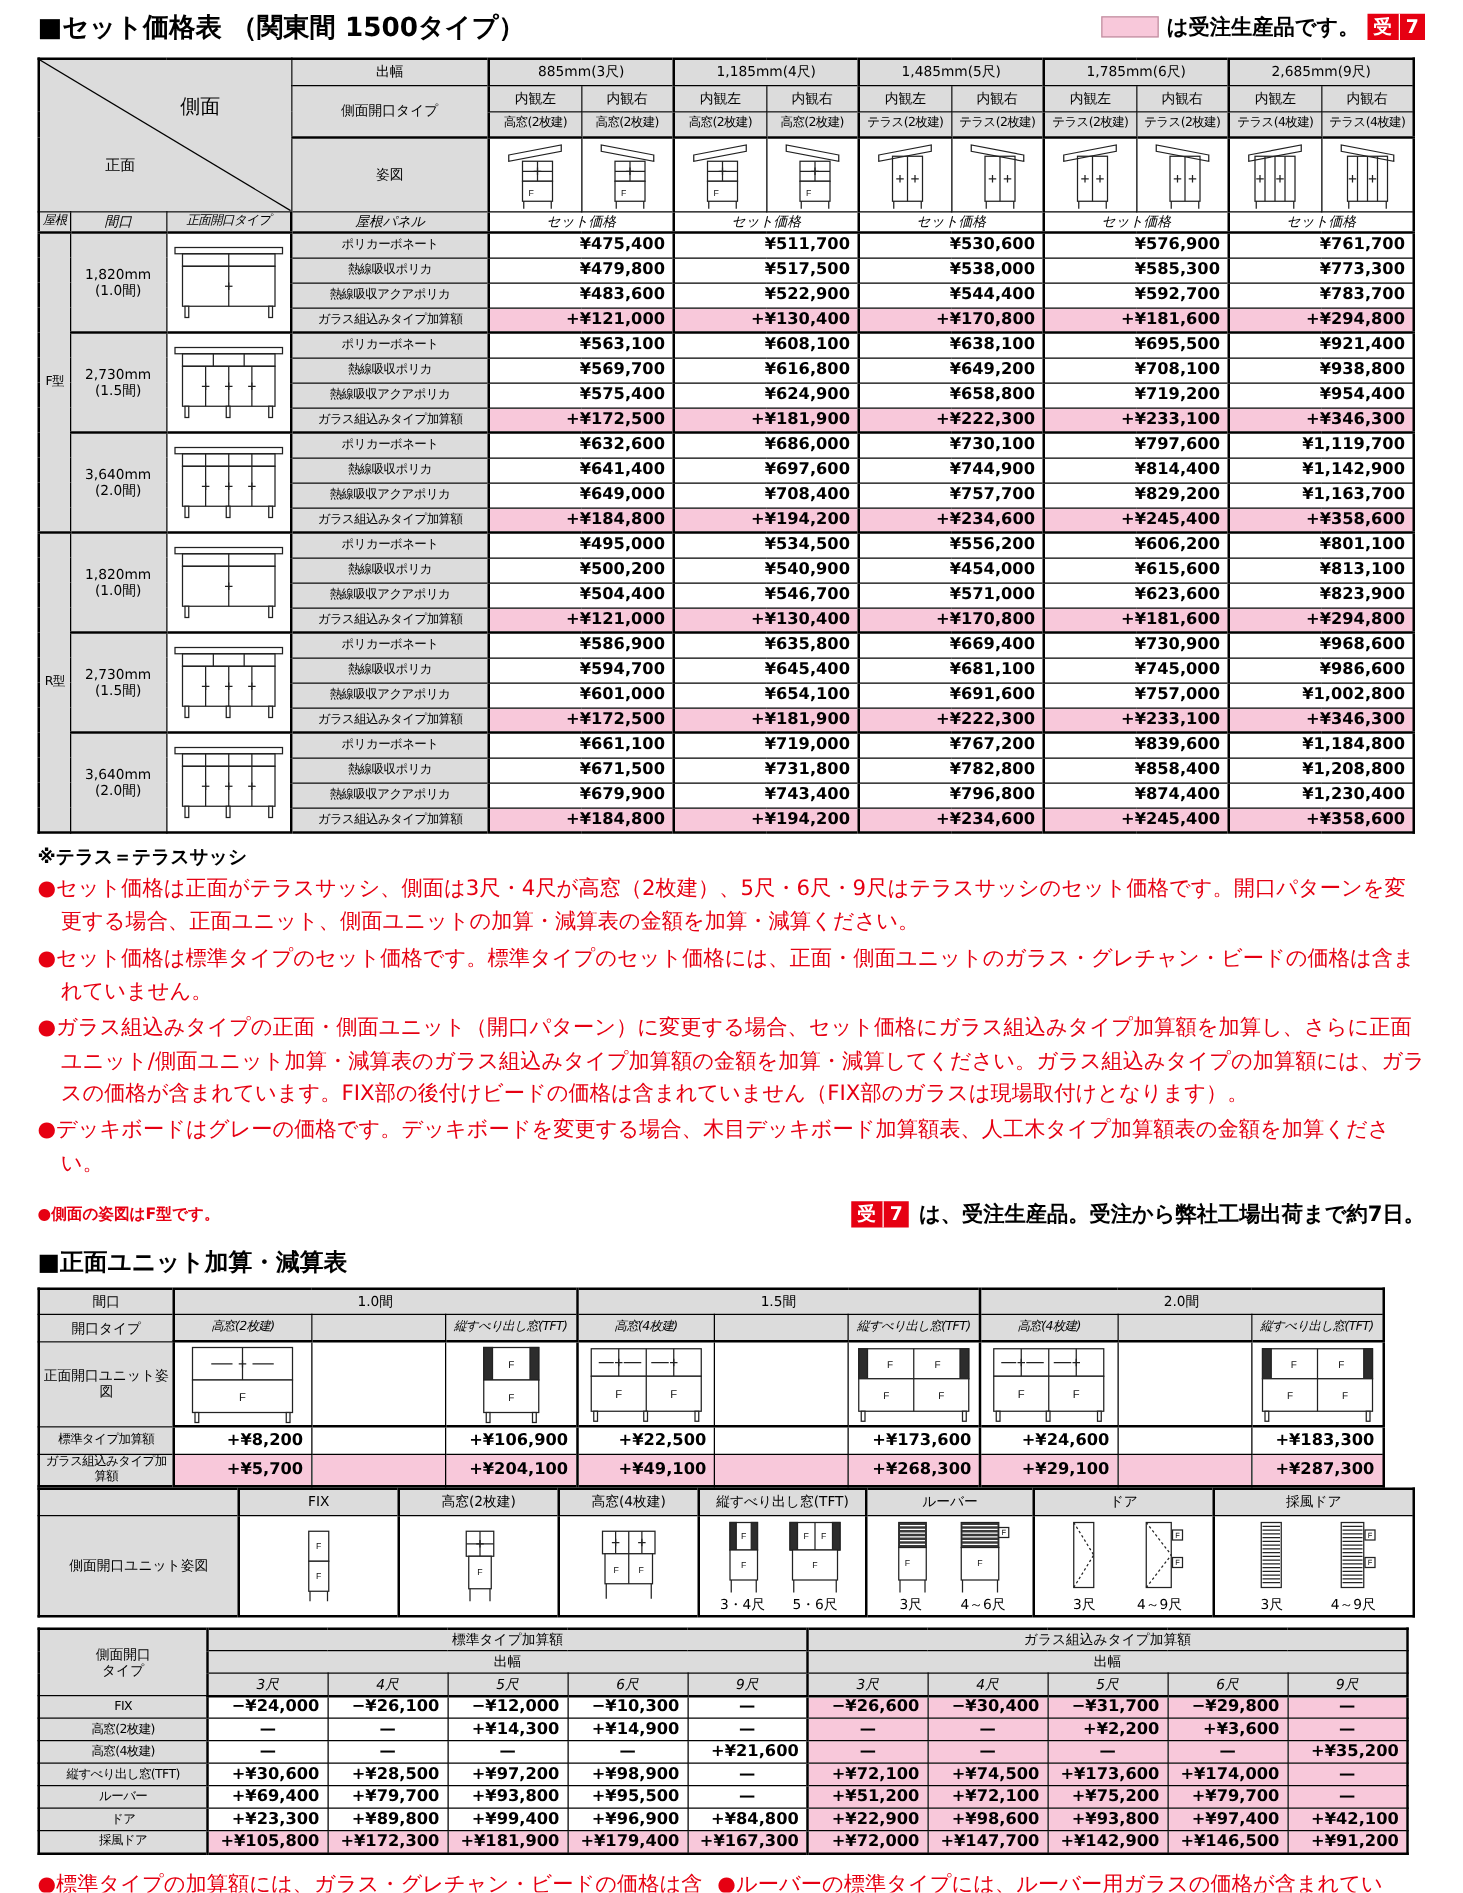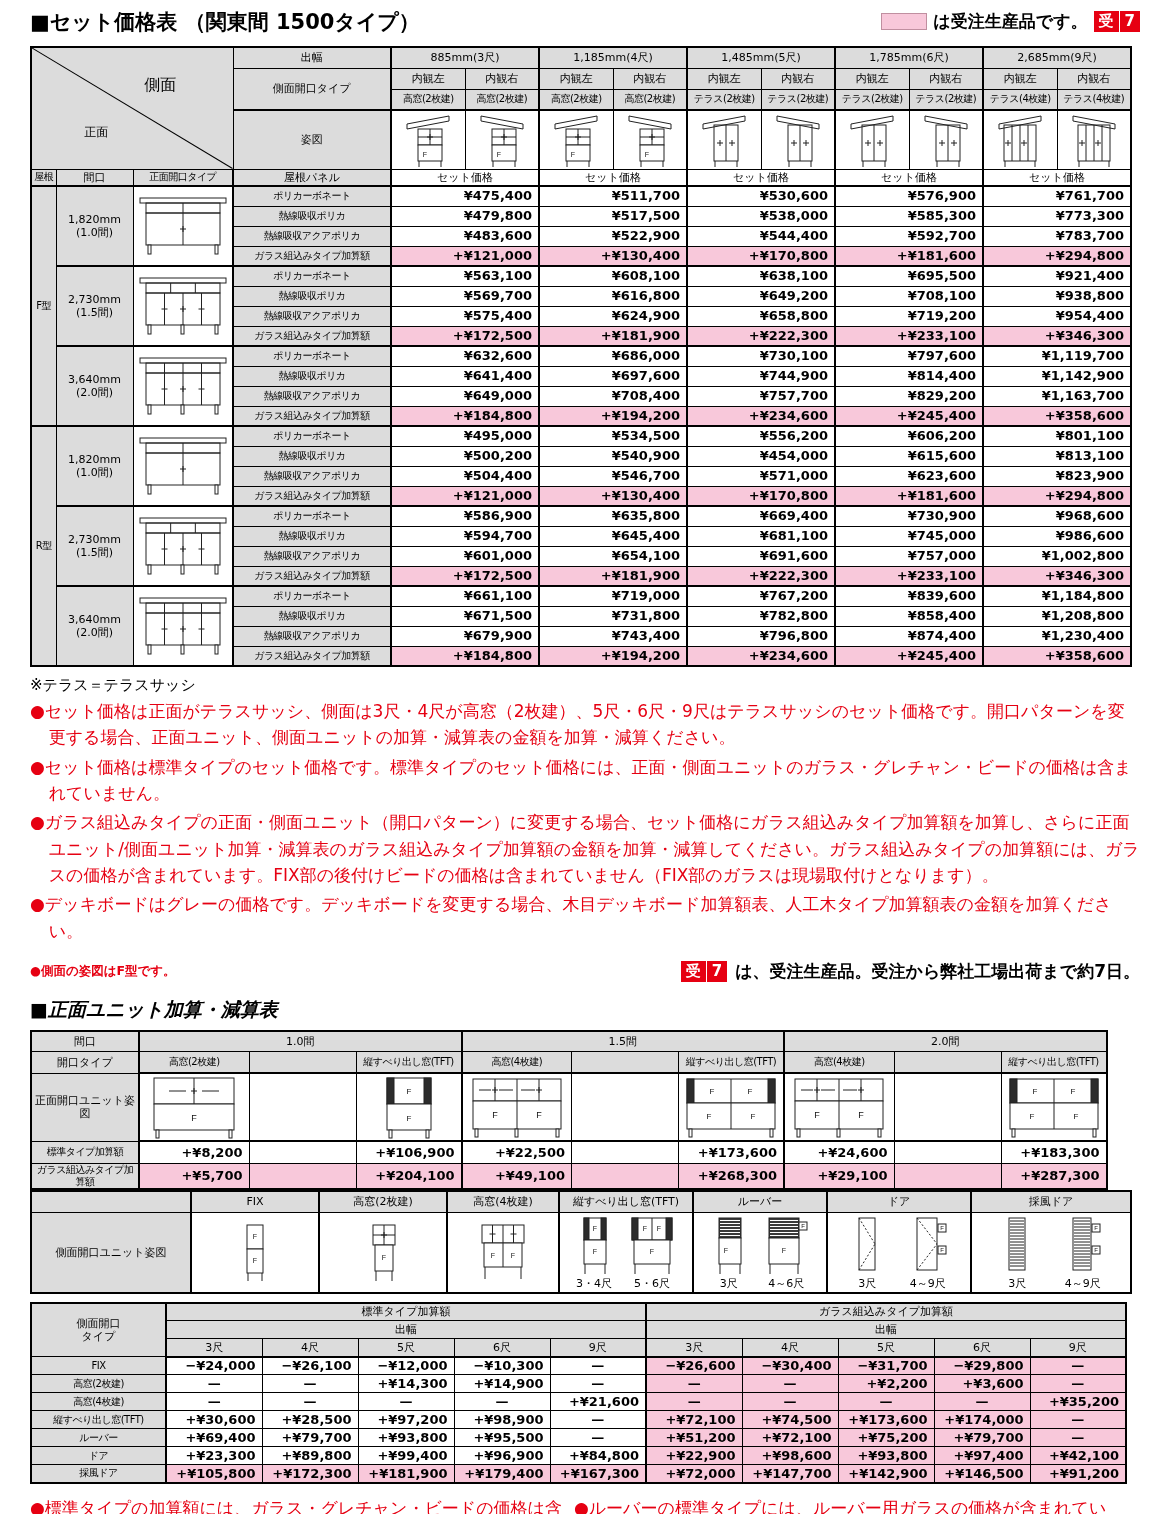--- a/index.html
+++ b/index.html
@@ -17,32 +17,32 @@
 .t{border:2px solid #000;}
 td{border:1px solid #000;padding:0 2px;font-size:11px;text-align:center;vertical-align:middle;overflow:hidden;line-height:1.2;}
 .gh{background:var(--gray);}
 .wh{background:#fff;}
 .dg{background:#fff;}
 .pv{font-weight:bold;font-size:13px;text-align:right;padding-right:6px;background:#fff;}
 .pink{background:var(--pink)!important;}
 .dash{text-align:center;padding-right:2px;}
 .b2l{border-left-width:2px;}
 .b2t{border-top-width:2px;}
-.b2b{border-bottom-width:2px;}
+.b2b{border-bottom-width:2px;font-style:italic;}
 .sm{font-size:10px;letter-spacing:-0.5px;padding:0;}
 .corner{background:var(--gray);position:relative;padding:0;}
 .diagline{position:absolute;left:0;top:0;width:100%;height:100%;}
 .cside{position:absolute;top:22%;left:56%;font-size:16px;}
 .cfront{position:absolute;top:64%;left:26%;font-size:12px;}
-.ast{font-size:15px;font-weight:normal;margin:9px 0 2px 0;}
+.ast{font-size:15px;font-weight:bold;margin:9px 0 2px 0;}
 .note{color:var(--red);font-size:17px;font-weight:normal;margin:3px 0;padding-left:1.1em;text-indent:-1.1em;line-height:1.55;}
 .midrow{display:flex;justify-content:space-between;align-items:center;margin:16px 0 0 0;}
 .sidenote{color:var(--red);font-size:12.5px;font-weight:bold;}
 .ordernote{display:flex;align-items:center;gap:8px;font-size:17px;font-weight:bold;}
-.sec{font-size:19px;font-weight:bold;margin:14px 0 7px 0;font-style:italic;}
+.sec{font-size:19px;font-weight:bold;margin:14px 0 7px 0;}
 .sdrow{display:flex;justify-content:space-evenly;align-items:flex-end;}
 .sditem{display:flex;flex-direction:column;align-items:center;}
 .sdsize{font-size:11px;margin-top:1px;}
 .bnotes{display:flex;justify-content:flex-start;margin-top:8px;}
 .bnotes>div{width:49%;}
 svg{display:block;}
 </style>
 </head>
 <body>
 

